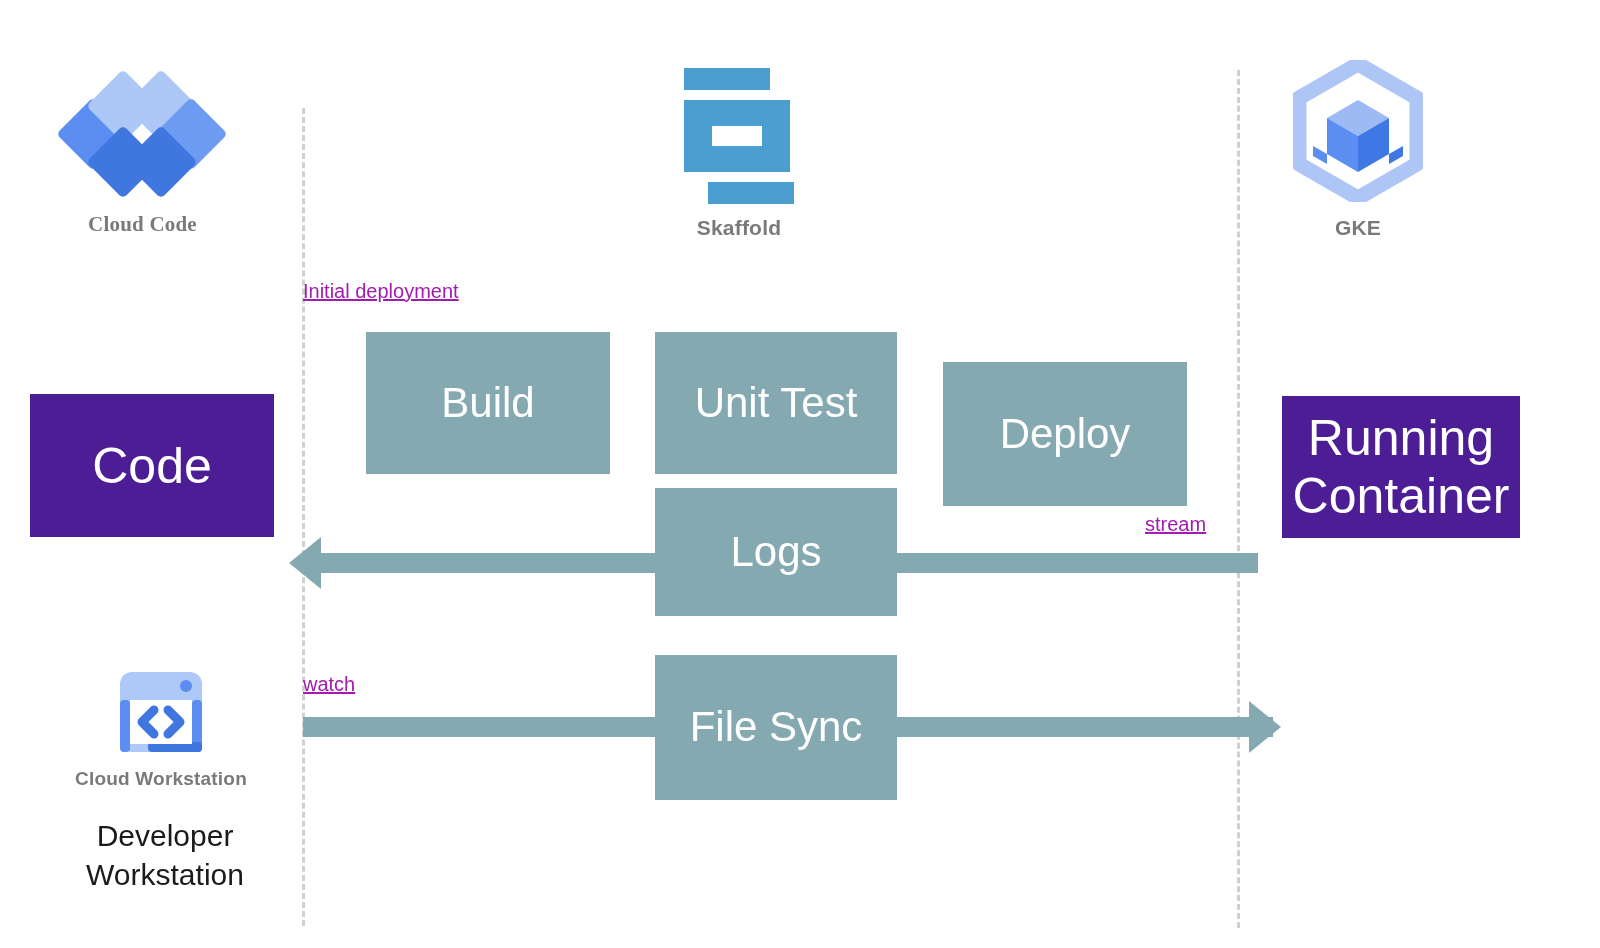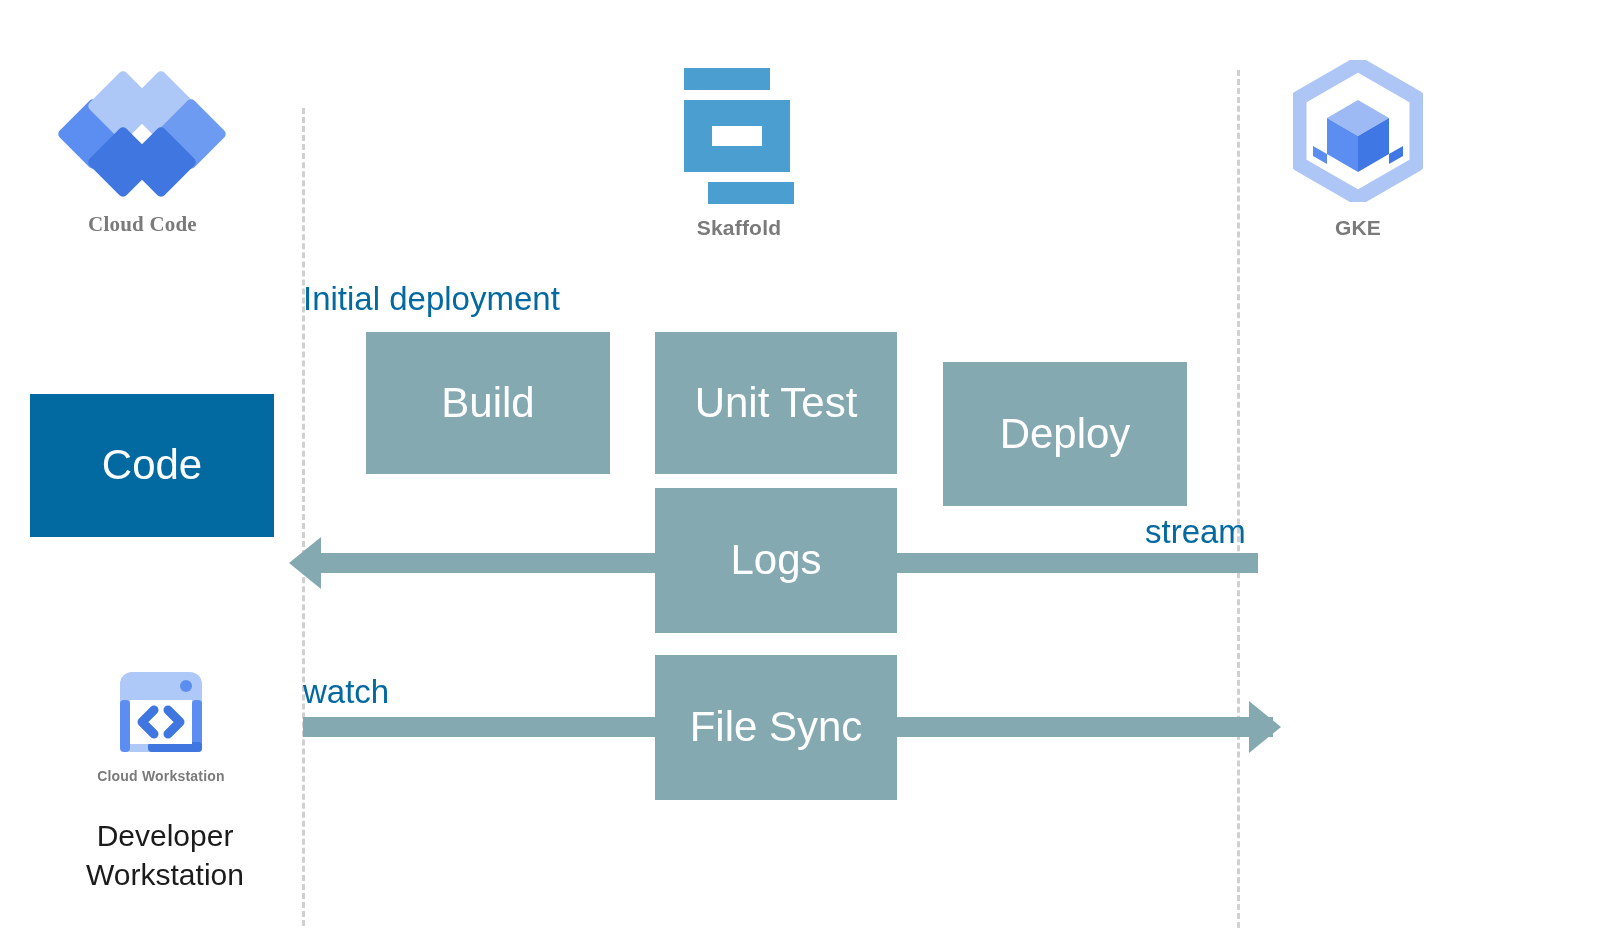--- a/index.html
+++ b/index.html
@@ -61,21 +61,21 @@
     position: absolute;
     display: flex;
     align-items: center;
     justify-content: center;
     color: #ffffff;
     box-sizing: border-box;
     text-align: center;
     line-height: 1.16;
   }
   .box.teal  { background: #85a9b1; font-size: 42px; }
-  .box.blue  { background: #0369a1; font-size: 42px; }
+  .box.blue  { background: #4c1d95; font-size: 50px; }
 
   
   .arrow-line {
     position: absolute;
     background: #85a9b1;
     height: 20px;
   }
   .arrow-head {
     position: absolute;
     width: 0;
@@ -88,23 +88,24 @@
   }
   .arrow-head.right {
     border-top: 26px solid transparent;
     border-bottom: 26px solid transparent;
     border-left: 32px solid #85a9b1;
   }
 
   
   .annot {
     position: absolute;
-    font-size: 33px;
-    color: #0369a1;
+    font-size: 20px;
+    color: #a21caf;
     white-space: nowrap;
+    text-decoration: underline;
   }
   .env-label {
     position: absolute;
     font-size: 30px;
     color: #1b1b1b;
     line-height: 1.3;
     white-space: nowrap;
   }
 </style>
 </head>
@@ -164,55 +165,59 @@
   <div class="arrow-line" style="left:316px; top:553px; width:942px;"></div>
   <div class="arrow-head left" style="left:289px; top:537px;"></div>
 
   <div class="arrow-line" style="left:303px; top:717px; width:970px;"></div>
   <div class="arrow-head right" style="left:1249px; top:701px;"></div>
 
   <div class="box blue" style="left:30px; top:394px; width:244px; height:143px;">
     <span>Code</span>
   </div>
 
+  <div class="box blue" style="left:1282px; top:396px; width:238px; height:142px; flex-direction:column;">
+    <span>Running</span>
+    <span>Container</span>
+  </div>
 
   <div class="box teal" style="left:366px; top:332px; width:244px; height:142px;">
     <span>Build</span>
   </div>
 
   <div class="box teal" style="left:655px; top:332px; width:242px; height:142px;">
     <span>Unit Test</span>
   </div>
 
   <div class="box teal" style="left:943px; top:330px; width:244px; height:144px;margin-top:32px;">
     <span>Deploy</span>
   </div>
 
-  <div class="box teal" style="left:655px; top:488px; width:242px; height:145px;">
+  <div class="box teal" style="left:655px; top:488px; width:242px; height:128px;">
     <span>Logs</span>
   </div>
 
   <div class="box teal" style="left:655px; top:655px; width:242px; height:145px;">
     <span>File Sync</span>
   </div>
 
   <div class="logo-block" style="left:58px; top:666px; width:206px;">
     <div class="cw-wrap">
       <svg width="90" height="92" viewBox="0 0 90 92">
         <rect x="4" y="6" width="82" height="80" rx="12" fill="#aec8f7"></rect>
         <rect x="4" y="34" width="10" height="52" rx="4" fill="#5b8ef0"></rect>
         <rect x="76" y="34" width="10" height="52" rx="4" fill="#5b8ef0"></rect>
         <rect x="32" y="76" width="54" height="10" rx="4" fill="#4076e0"></rect>
         <rect x="14" y="34" width="62" height="44" fill="#ffffff"></rect>
         <circle cx="70" cy="20" r="6" fill="#5b8ef0"></circle>
         <path d="M38 44 L26 56 L38 68" fill="none" stroke="#4076e0" stroke-width="9" stroke-linecap="round" stroke-linejoin="round"></path>
         <path d="M52 44 L64 56 L52 68" fill="none" stroke="#4076e0" stroke-width="9" stroke-linecap="round" stroke-linejoin="round"></path>
       </svg>
     </div>
-    <div class="logo-caption" style="font-size:14px;">Cloud Workstation</div>
+    <div class="logo-caption" style="font-size:19px;">Cloud Workstation</div>
   </div>
 
   <div class="env-label" style="left:60px; top:816px; width:210px; text-align:center;">
     <div>Developer</div>
     <div>Workstation</div>
   </div>
 
 
 </div>
 

